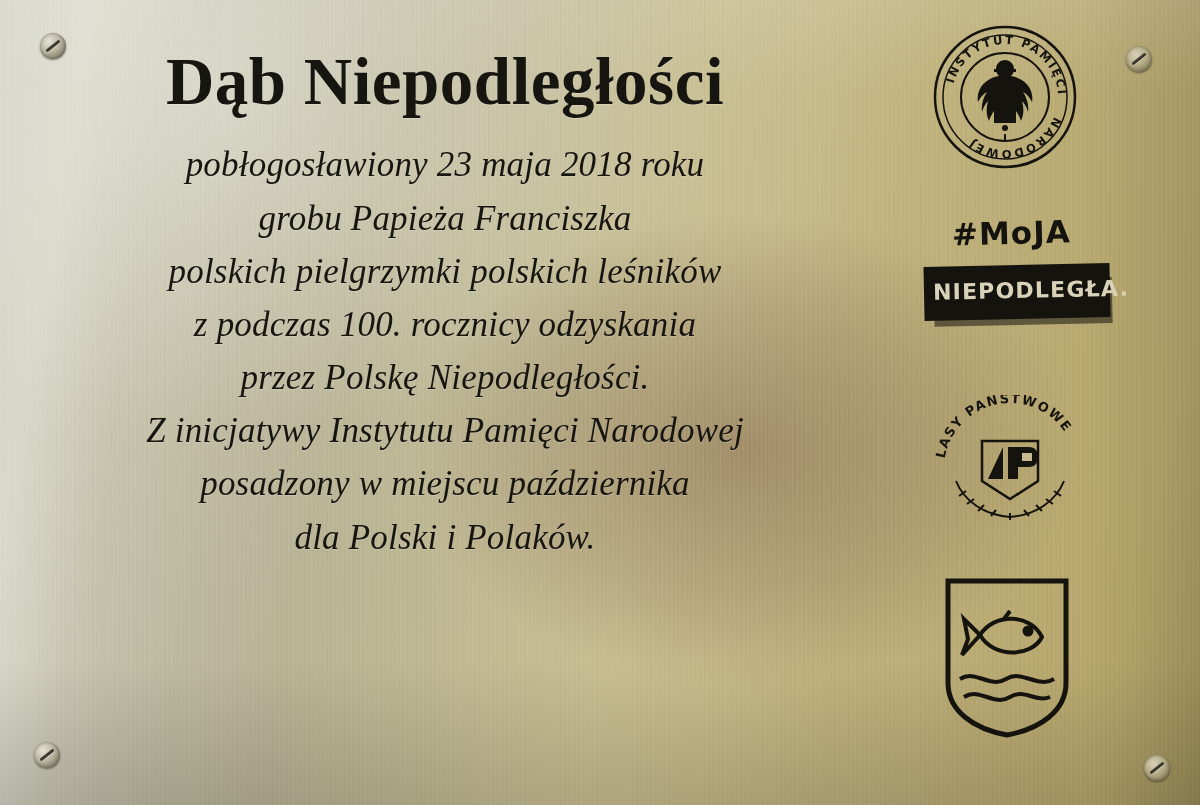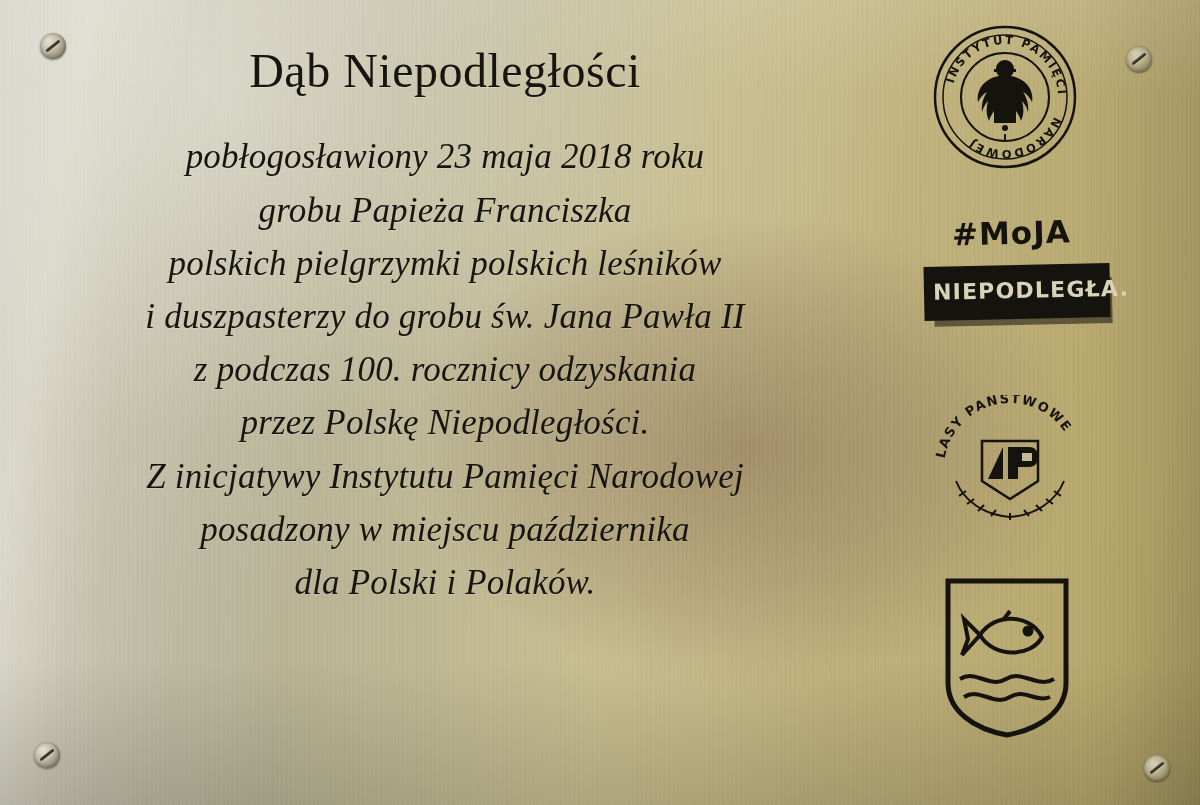--- a/index.html
+++ b/index.html
@@ -92,29 +92,29 @@
     position: absolute;
     left: 0;
     top: 0;
     width: 890px;
     height: 805px;
     z-index: 3;
     text-align: center;
     color: #17150f;
   }
   .title {
-    font-size: 48px;
-    font-weight: normal;
+    font-size: 67px;
+    font-weight: bold;
     letter-spacing: 0.5px;
     margin-top: 46px;
     line-height: 1.05;
     text-shadow: 0 1px 0 rgba(255,255,255,0.22);
   }
   .lines {
-    margin-top: 34px;
+    margin-top: 22px;
   }
   .line {
     font-style: italic;
     font-size: 35px;
     line-height: 1.52;
     letter-spacing: 0.2px;
     white-space: nowrap;
     text-shadow: 0 1px 0 rgba(255,255,255,0.18);
   }
   .footer {
@@ -188,21 +188,20 @@
   <div class="screw s-br">
       <div class="slot"></div>
     </div>
 
   <div id="text-block">
     <div class="title">Dąb Niepodległości</div>
     <div class="lines">
       <div class="line">pobłogosławiony 23 maja 2018 roku</div>
       <div class="line">grobu Papieża Franciszka</div>
       <div class="line">polskich pielgrzymki polskich leśników</div>
-      <div class="line">i duszpasterzy do grobu św. Jana Pawła II</div>
       <div class="line">z podczas 100. rocznicy odzyskania</div>
       <div class="line">przez Polskę Niepodległości.</div>
       <div class="line">Z inicjatywy Instytutu Pamięci Narodowej</div>
       <div class="line">posadzony w miejscu października</div>
       <div class="line">dla Polski i Polaków.</div>
     </div>
   </div>
 
   <div id="logos">
 

